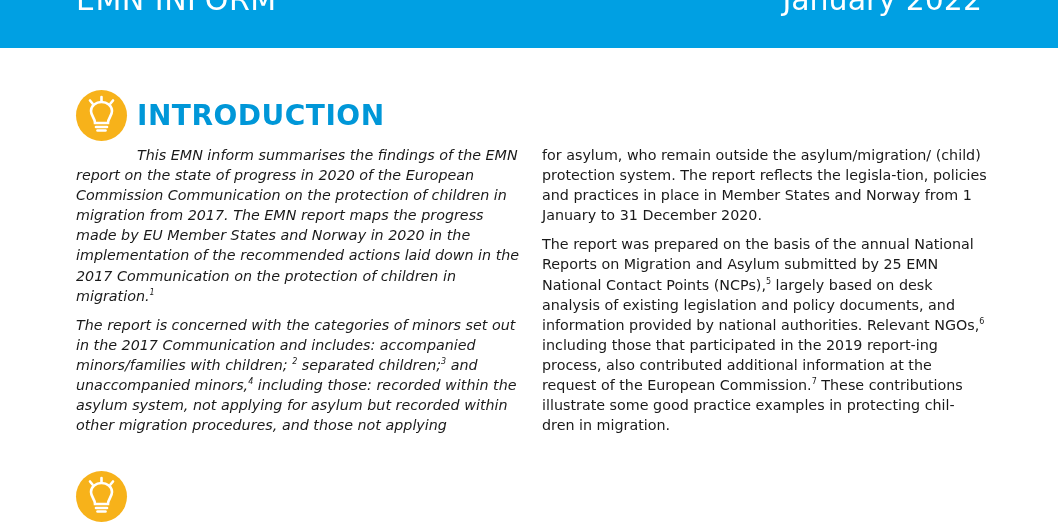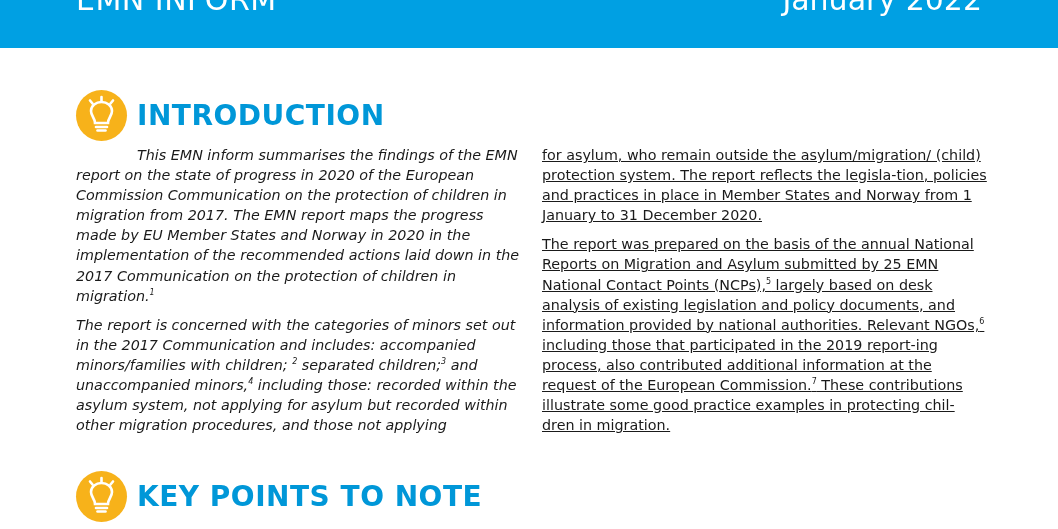--- a/index.html
+++ b/index.html
@@ -39,32 +39,31 @@
     </svg>
   </div>
   <div class="section-title">INTRODUCTION</div>
 </div>
 
 <div class="col" style="left:76px;font-style:italic;">
   <p class="indent"><span>This EMN inform summarises the findings of the EMN report on the state of progress in 2020 of the European Commission Communication on the protection of children in migration from 2017.  The EMN report maps the progress made by EU Member States and Norway in 2020 in the implementation of the recommended actions laid down in the 2017 Communication on the protection of children in migration.</span><sup>1</sup></p>
   <p><span>The report is concerned with the categories of minors set out in the 2017 Communication and includes: accompanied minors/families with children; </span><sup>2</sup><span> separated children;</span><sup>3</sup><span> and unaccompanied minors,</span><sup>4</sup><span> including those: recorded within the asylum system, not applying for asylum but recorded within other migration procedures, and those not applying</span></p>
 </div>
 
-<div class="col" style="left:542px;text-decoration:underline;">
+<div class="col" style="left:542px;">
   <p>for asylum, who remain outside the asylum/migration/ (child) protection system. The report reflects the legisla-tion, policies and practices in place in Member States and Norway from 1 January to 31 December 2020.</p>
   <p><span>The report was prepared on the basis of the annual National Reports on Migration and Asylum submitted by 25 EMN National Contact Points (NCPs),</span><sup>5</sup><span> largely based on desk analysis of existing legislation and policy documents, and information provided by national authorities. Relevant NGOs,</span><sup>6</sup><span> including those that participated in the 2019 report-ing process, also contributed additional information at the request of the European Commission.</span><sup>7</sup><span> These contributions illustrate some good practice examples in protecting chil-dren in migration.</span></p>
 </div>
 
 <div class="section-head" style="top:470px;">
   <div class="bulb">
     <svg width="51" height="51" viewBox="0 0 51 51">
       <g stroke="#ffffff" stroke-width="2.6" fill="none" stroke-linecap="round">
         <line x1="25.5" y1="7" x2="25.5" y2="11"></line>
         <line x1="14" y1="10.5" x2="16.5" y2="13.5"></line>
         <line x1="37" y1="10.5" x2="34.5" y2="13.5"></line>
         <path d="M19 33 C19 28 15 26 15 21 C15 15.5 20 12 25.5 12 C31 12 36 15.5 36 21 C36 26 32 28 32 33 Z"></path>
         <line x1="20" y1="37" x2="31" y2="37"></line>
         <line x1="21.5" y1="40.5" x2="29.5" y2="40.5"></line>
       </g>
     </svg>
   </div>
-  <div class="section-title">KEY POINTS TO NOTE</div>
 </div>
 
 </body></html>

